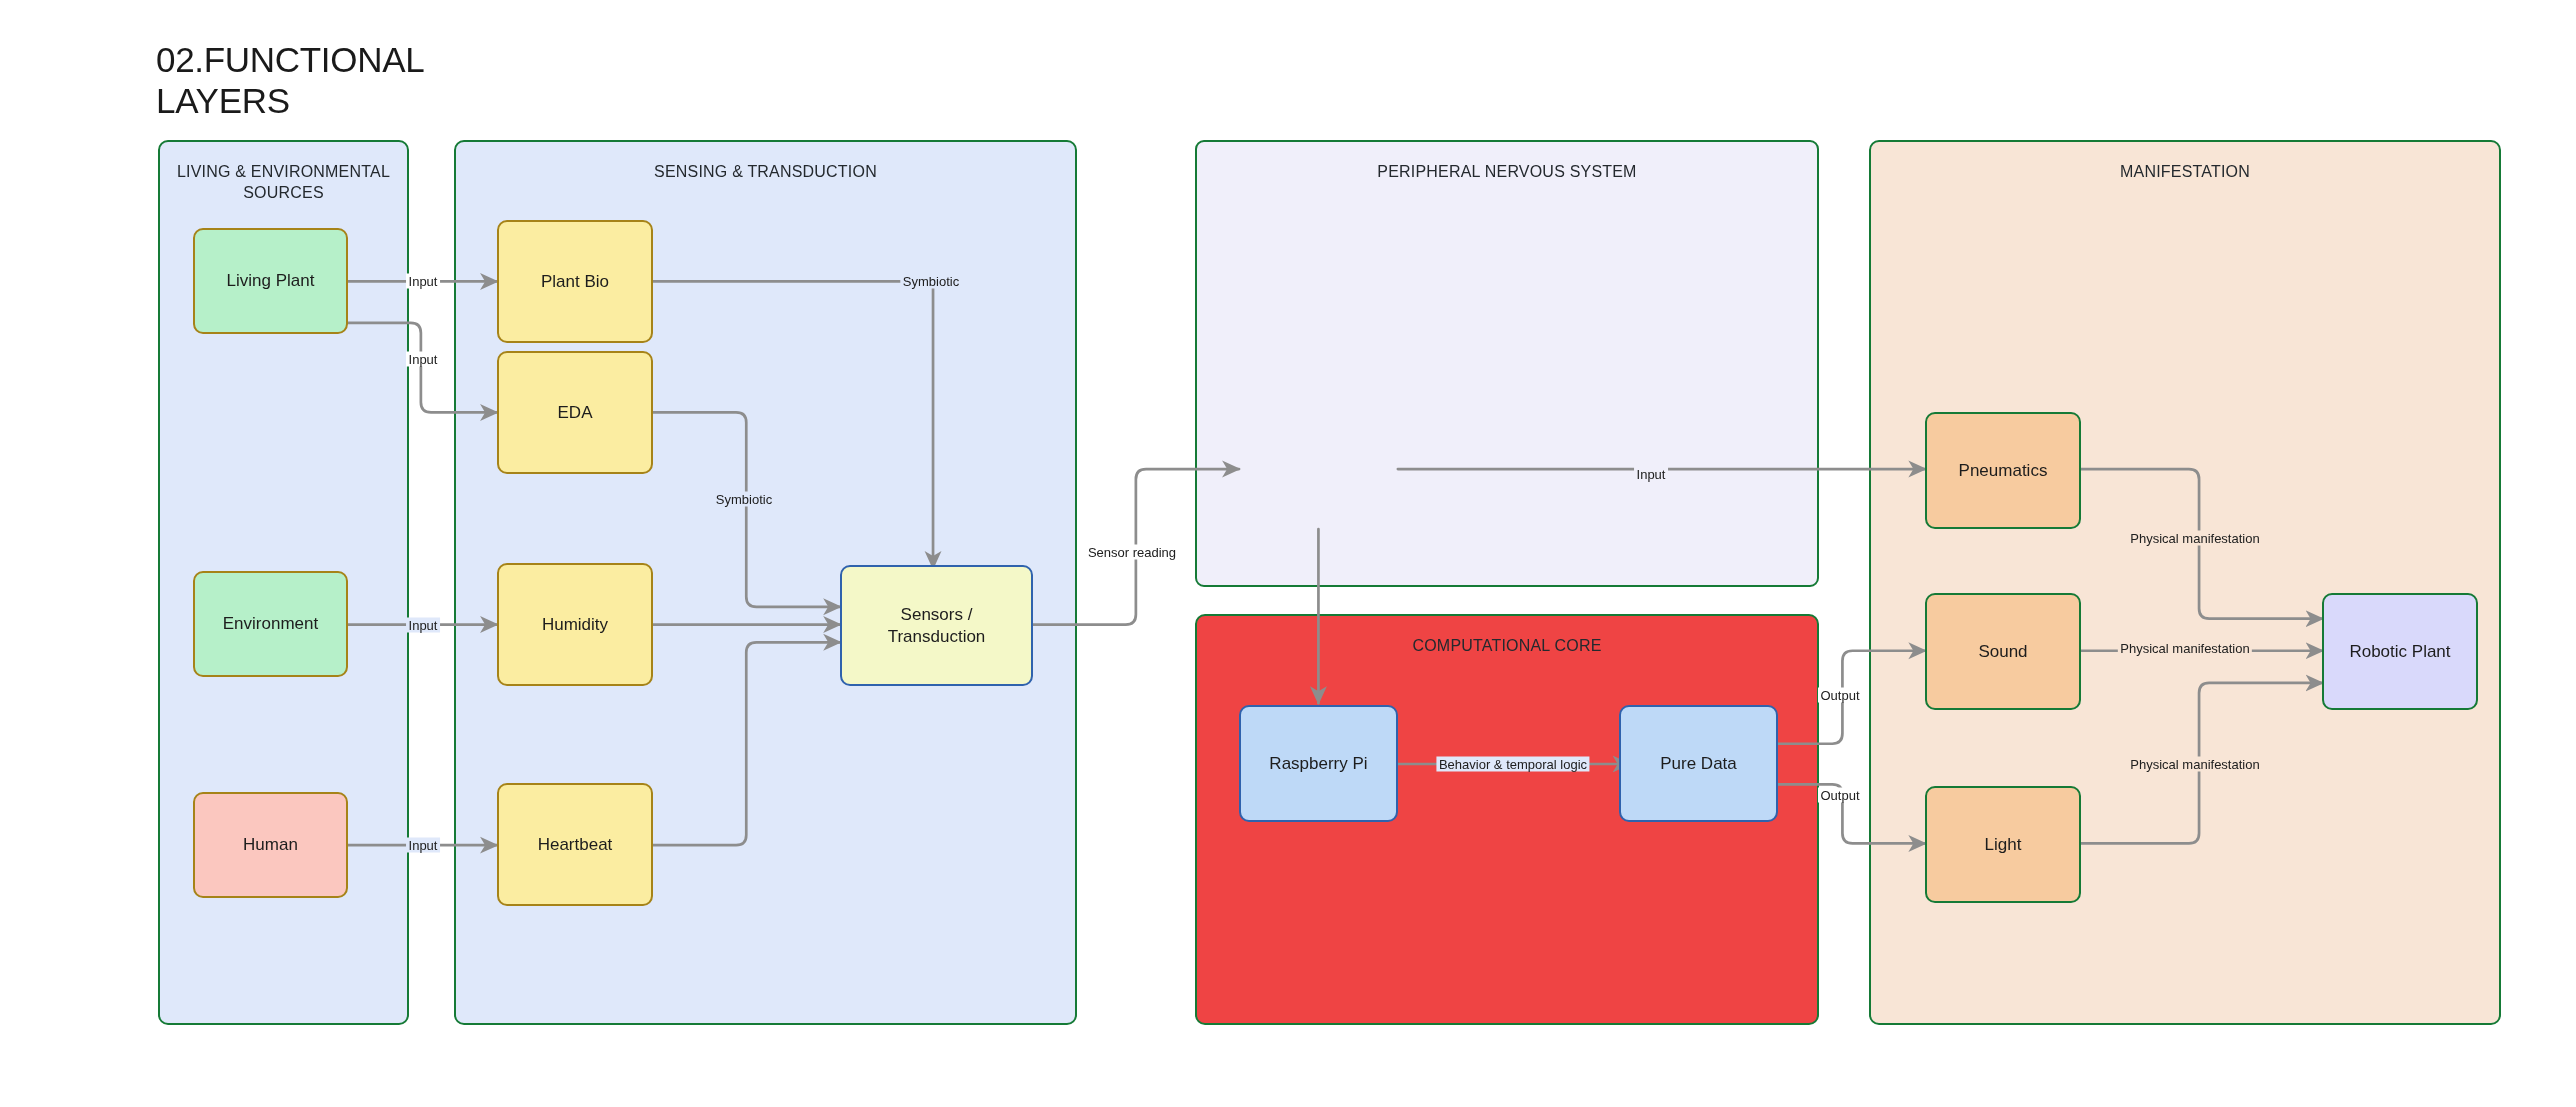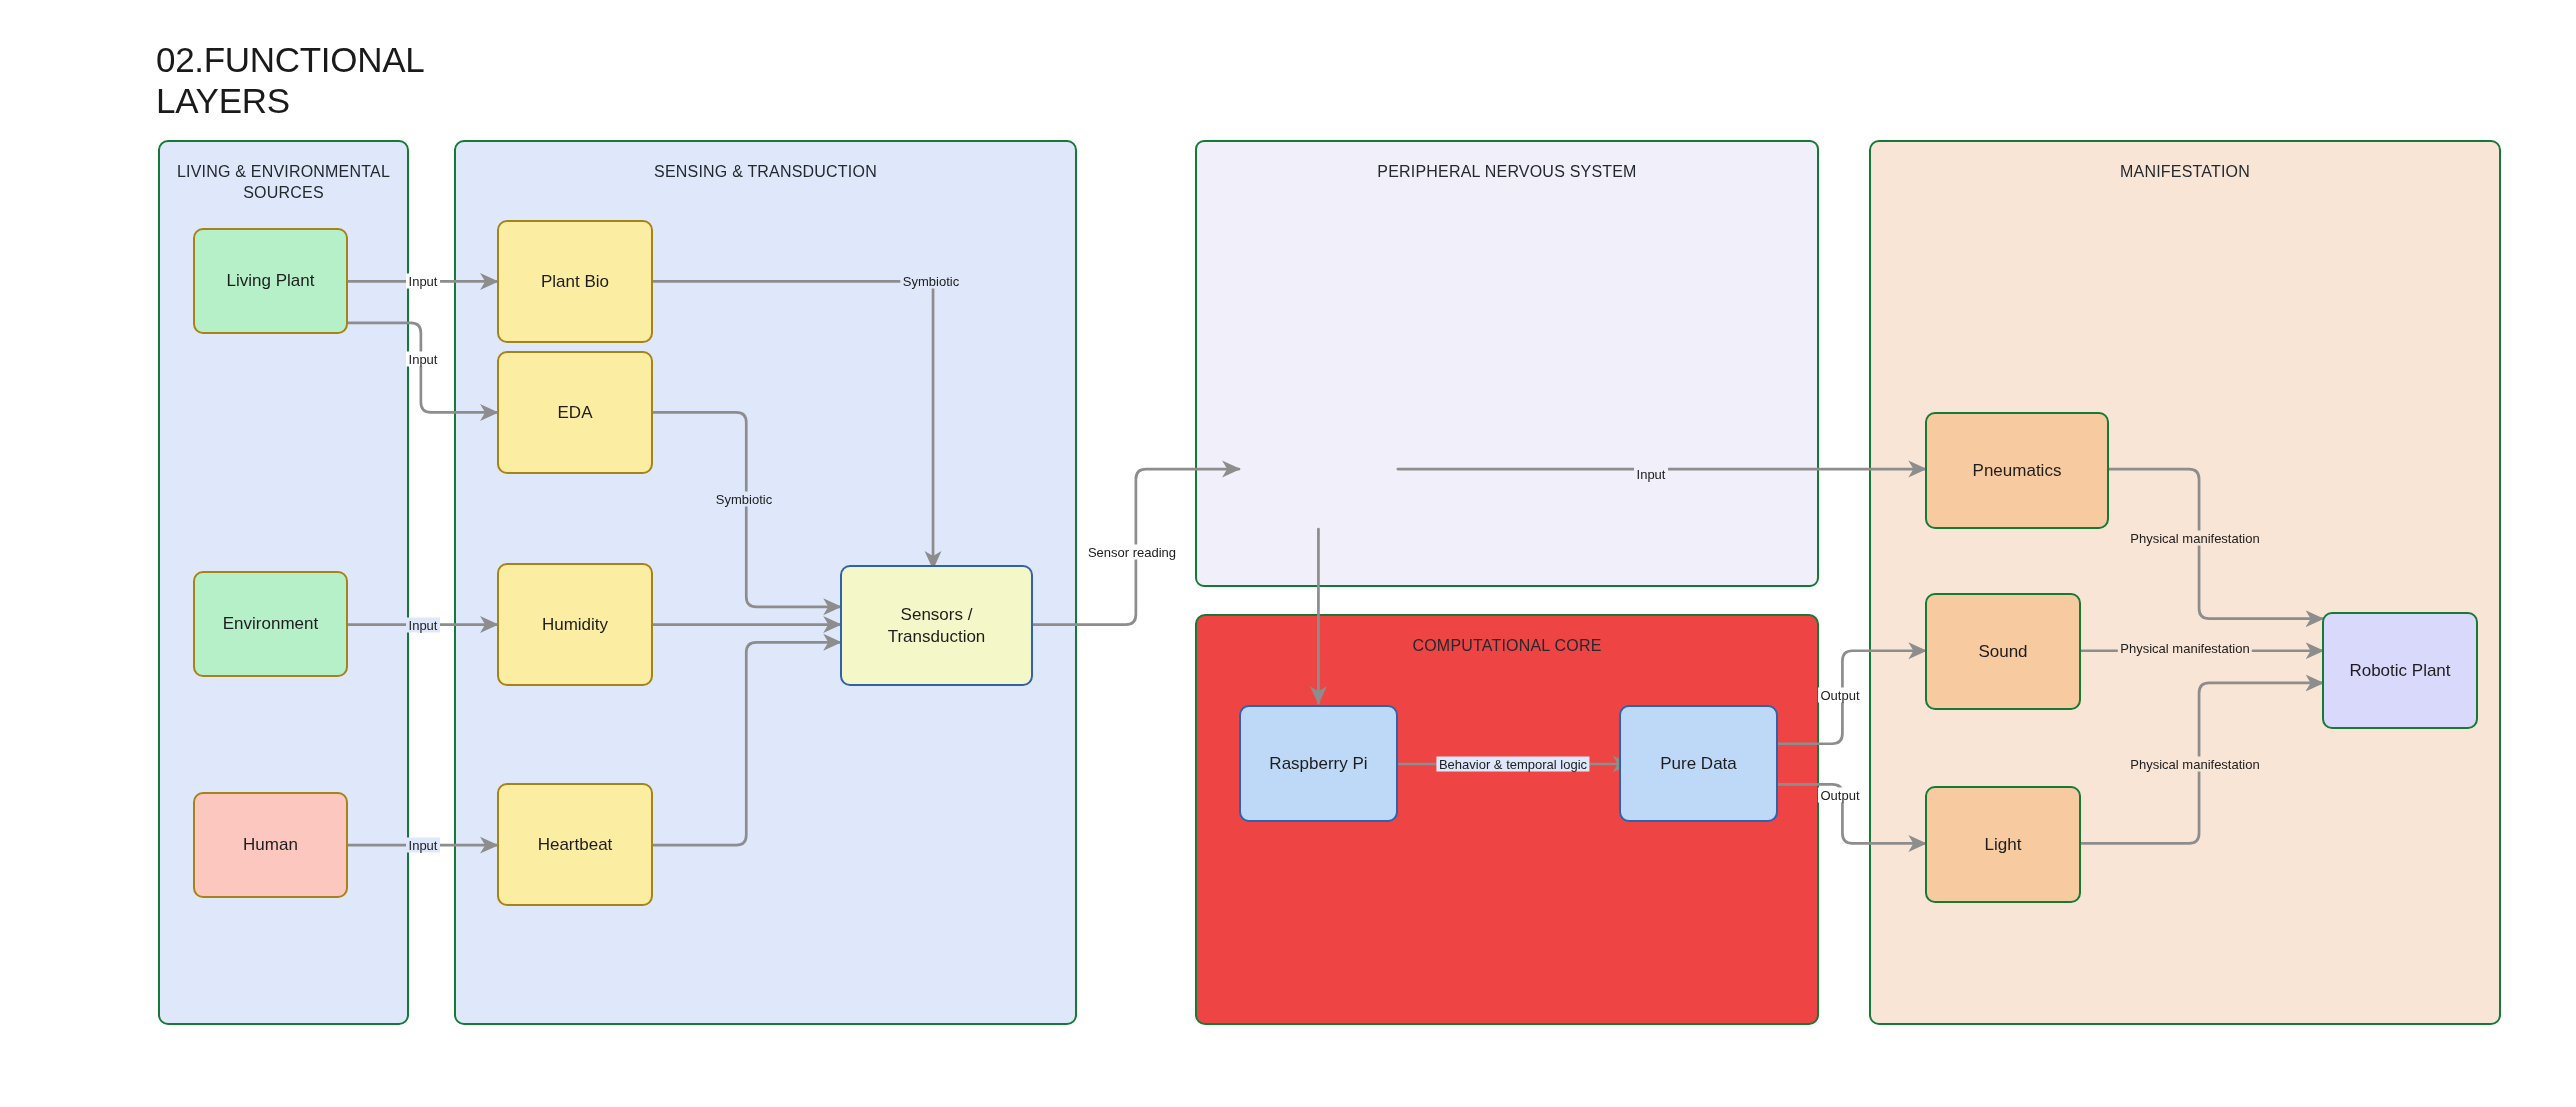--- a/index.html
+++ b/index.html
@@ -208,30 +208,30 @@
 
 
   <div class="node" style="left:1239px; top:705px; width:159px; height:117px; background:#bed9f7; border:2.5px solid #2f62ad;">
     <span>Raspberry Pi</span>
   </div>
 
   <div class="node" style="left:1619px; top:705px; width:159px; height:117px; background:#bed9f7; border:2.5px solid #2f62ad;">
     <span>Pure Data</span>
   </div>
 
-  <div class="node" style="left:1925px; top:412px; width:184px; height:117px; background:#f7cb9f; border:2.5px solid #157a36;">
+  <div class="node" style="left:1925px; top:412px; width:156px; height:117px; background:#f7cb9f; border:2.5px solid #157a36;">
     <span>Pneumatics</span>
   </div>
 
   <div class="node" style="left:1925px; top:593px; width:156px; height:117px; background:#f7cb9f; border:2.5px solid #157a36;">
     <span>Sound</span>
   </div>
 
   <div class="node" style="left:1925px; top:786px; width:156px; height:117px; background:#f7cb9f; border:2.5px solid #157a36;">
     <span>Light</span>
   </div>
 
-  <div class="node" style="left:2322px; top:593px; width:156px; height:117px; background:#d9d9fb; border:2.5px solid #157a36;margin-top:19px;">
+  <div class="node" style="left:2322px; top:593px; width:156px; height:117px; background:#d9d9fb; border:2.5px solid #157a36;">
     <span>Robotic Plant</span>
   </div>
 
 </div>
 
 
 </body></html>

